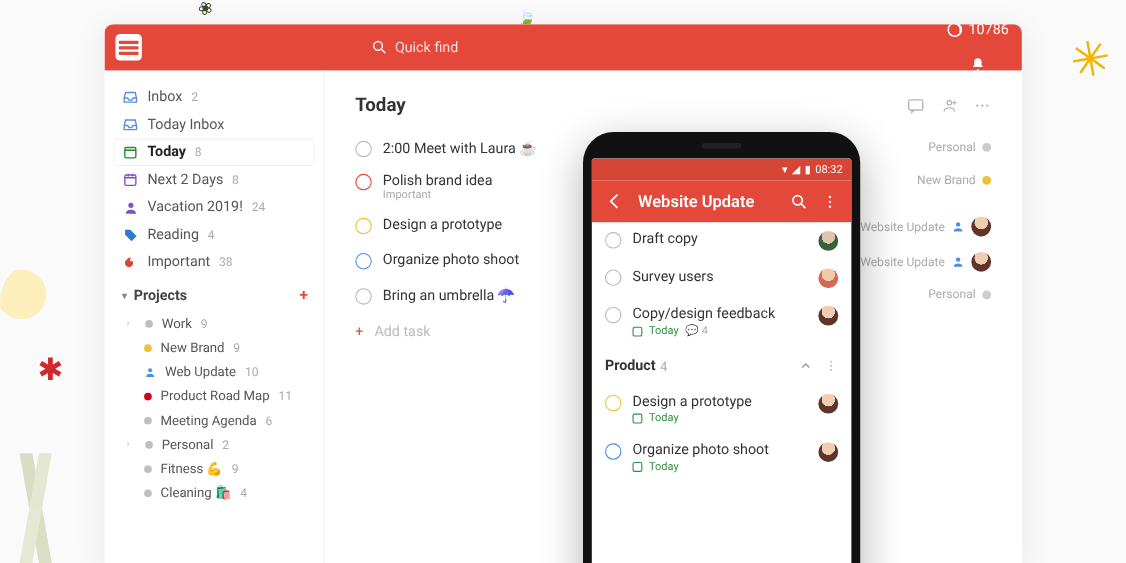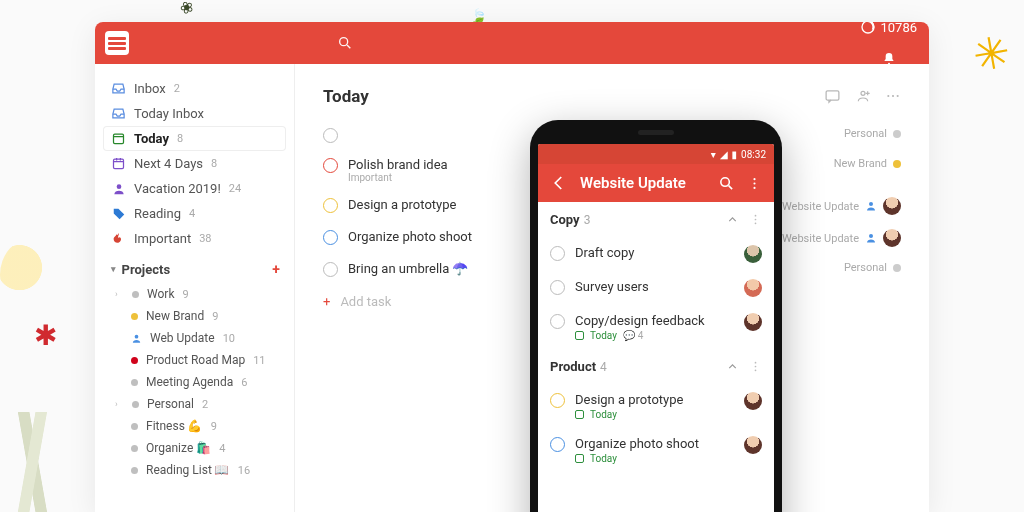--- a/index.html
+++ b/index.html
@@ -113,20 +113,21 @@
       <div class="logo-block">
           <span></span>
           <span></span>
           <span></span>
         </div>
       <div class="search-wrap">
         <svg class="ic" viewBox="0 0 24 24" fill="none" stroke="#fff" stroke-width="2">
             <circle cx="10" cy="10" r="6"></circle>
             <line x1="15" y1="15" x2="20" y2="20"></line>
           </svg>
+        <input placeholder="Quick find" style="">
       </div>
       <div class="header-actions">
         <svg class="ic" viewBox="0 0 24 24" stroke="#fff" stroke-width="2">
             <line x1="12" y1="4" x2="12" y2="20"></line>
             <line x1="4" y1="12" x2="20" y2="12"></line>
           </svg>
         <span class="points">
           <svg class="ic" viewBox="0 0 24 24" fill="none" stroke="#fff" stroke-width="2">
               <circle cx="12" cy="12" r="9"></circle>
               <path d="M12 3 a9 9 0 0 1 7 13" stroke-width="3"></path>
@@ -178,21 +179,21 @@
           </li>
           <li class="nav-item">
             <span class="nav-ic week-ic">
               <svg width="15" height="15" viewBox="0 0 24 24" fill="none" stroke="currentColor" stroke-width="2">
                   <rect x="4" y="5" width="16" height="15" rx="2"></rect>
                   <line x1="4" y1="9" x2="20" y2="9"></line>
                   <line x1="9" y1="3" x2="9" y2="7"></line>
                   <line x1="15" y1="3" x2="15" y2="7"></line>
                 </svg>
             </span>
-            <span>Next 4 Days</span>
+            <span>Next 2 Days</span>
             <span class="cnt">8</span>
           </li>
           <li class="nav-item">
             <span class="nav-ic person-ic">
               <svg width="14" height="14" viewBox="0 0 24 24" fill="currentColor">
                   <circle cx="12" cy="8" r="4"></circle>
                   <path d="M4 21c0-4 4-6 8-6s8 2 8 6z"></path>
                 </svg>
             </span>
             <span>Vacation 2019!</span>
@@ -261,27 +262,22 @@
               <span>Personal</span>
               <span class="cnt">2</span>
             </li>
             <li class="proj-item sub">
               <span class="dot" style="background:#bfbfbf"></span>
               <span>Fitness 💪</span>
               <span class="cnt">9</span>
             </li>
             <li class="proj-item sub">
               <span class="dot" style="background:#bfbfbf"></span>
-              <span>Organize 🛍️</span>
+              <span>Cleaning 🛍️</span>
               <span class="cnt">4</span>
-            </li>
-            <li class="proj-item sub">
-              <span class="dot" style="background:#bfbfbf"></span>
-              <span>Reading List 📖</span>
-              <span class="cnt">16</span>
             </li>
           </ul>
       </div>
 
       <div class="main">
         <div class="today-head">
           <h2>Today</h2>
           <span class="opt">
             <svg width="17" height="17" viewBox="0 0 24 24" fill="none" stroke="#b8b8b8" stroke-width="1.8">
                 <rect x="3" y="4" width="18" height="13" rx="2"></rect>
@@ -300,20 +296,23 @@
             <svg width="16" height="16" viewBox="0 0 24 24" fill="#b8b8b8">
                 <circle cx="5" cy="12" r="1.6"></circle>
                 <circle cx="12" cy="12" r="1.6"></circle>
                 <circle cx="19" cy="12" r="1.6"></circle>
               </svg>
           </span>
         </div>
         <ul class="tasks" id="tasks">
             <li class="task-row">
               <span class="check" style="border-color:#bbb"></span>
+              <div>
+                <div class="task-text">2:00 Meet with Laura ☕</div>
+              </div>
               <div class="task-meta">
                 <span>Personal</span>
                 <span class="meta-dot" style="background:#ccc"></span>
               </div>
             </li>
             <li class="task-row">
               <span class="check" style="border-color:#e4483b"></span>
               <div>
                 <div class="task-text">Polish brand idea</div>
                 <div class="task-sub">Important</div>
@@ -397,37 +396,20 @@
         </span>
         <span>
           <svg width="15" height="15" viewBox="0 0 24 24" fill="#fff">
               <circle cx="12" cy="5" r="1.7"></circle>
               <circle cx="12" cy="12" r="1.7"></circle>
               <circle cx="12" cy="19" r="1.7"></circle>
             </svg>
         </span>
       </div>
       <div class="p-body" id="phone-body">
-          <div class="p-sec-head">
-            <span>Copy</span>
-            <span class="scnt">3</span>
-            <span class="sp"></span>
-            <span class="k">
-              <svg width="13" height="13" viewBox="0 0 24 24" fill="none" stroke="#999" stroke-width="2.2">
-                <path d="M6 15l6-6 6 6"></path>
-              </svg>
-            </span>
-            <span class="k">
-              <svg width="13" height="13" viewBox="0 0 24 24" fill="#bbb">
-                <circle cx="12" cy="5" r="1.6"></circle>
-                <circle cx="12" cy="12" r="1.6"></circle>
-                <circle cx="12" cy="19" r="1.6"></circle>
-              </svg>
-            </span>
-          </div>
           <div class="p-task">
             <span class="check" style="border-color:#bbb"></span>
             <div>
               <div class="t">Draft copy</div>
             </div>
             <span class="av av2"></span>
           </div>
           <div class="p-task">
             <span class="check" style="border-color:#bbb"></span>
             <div>

